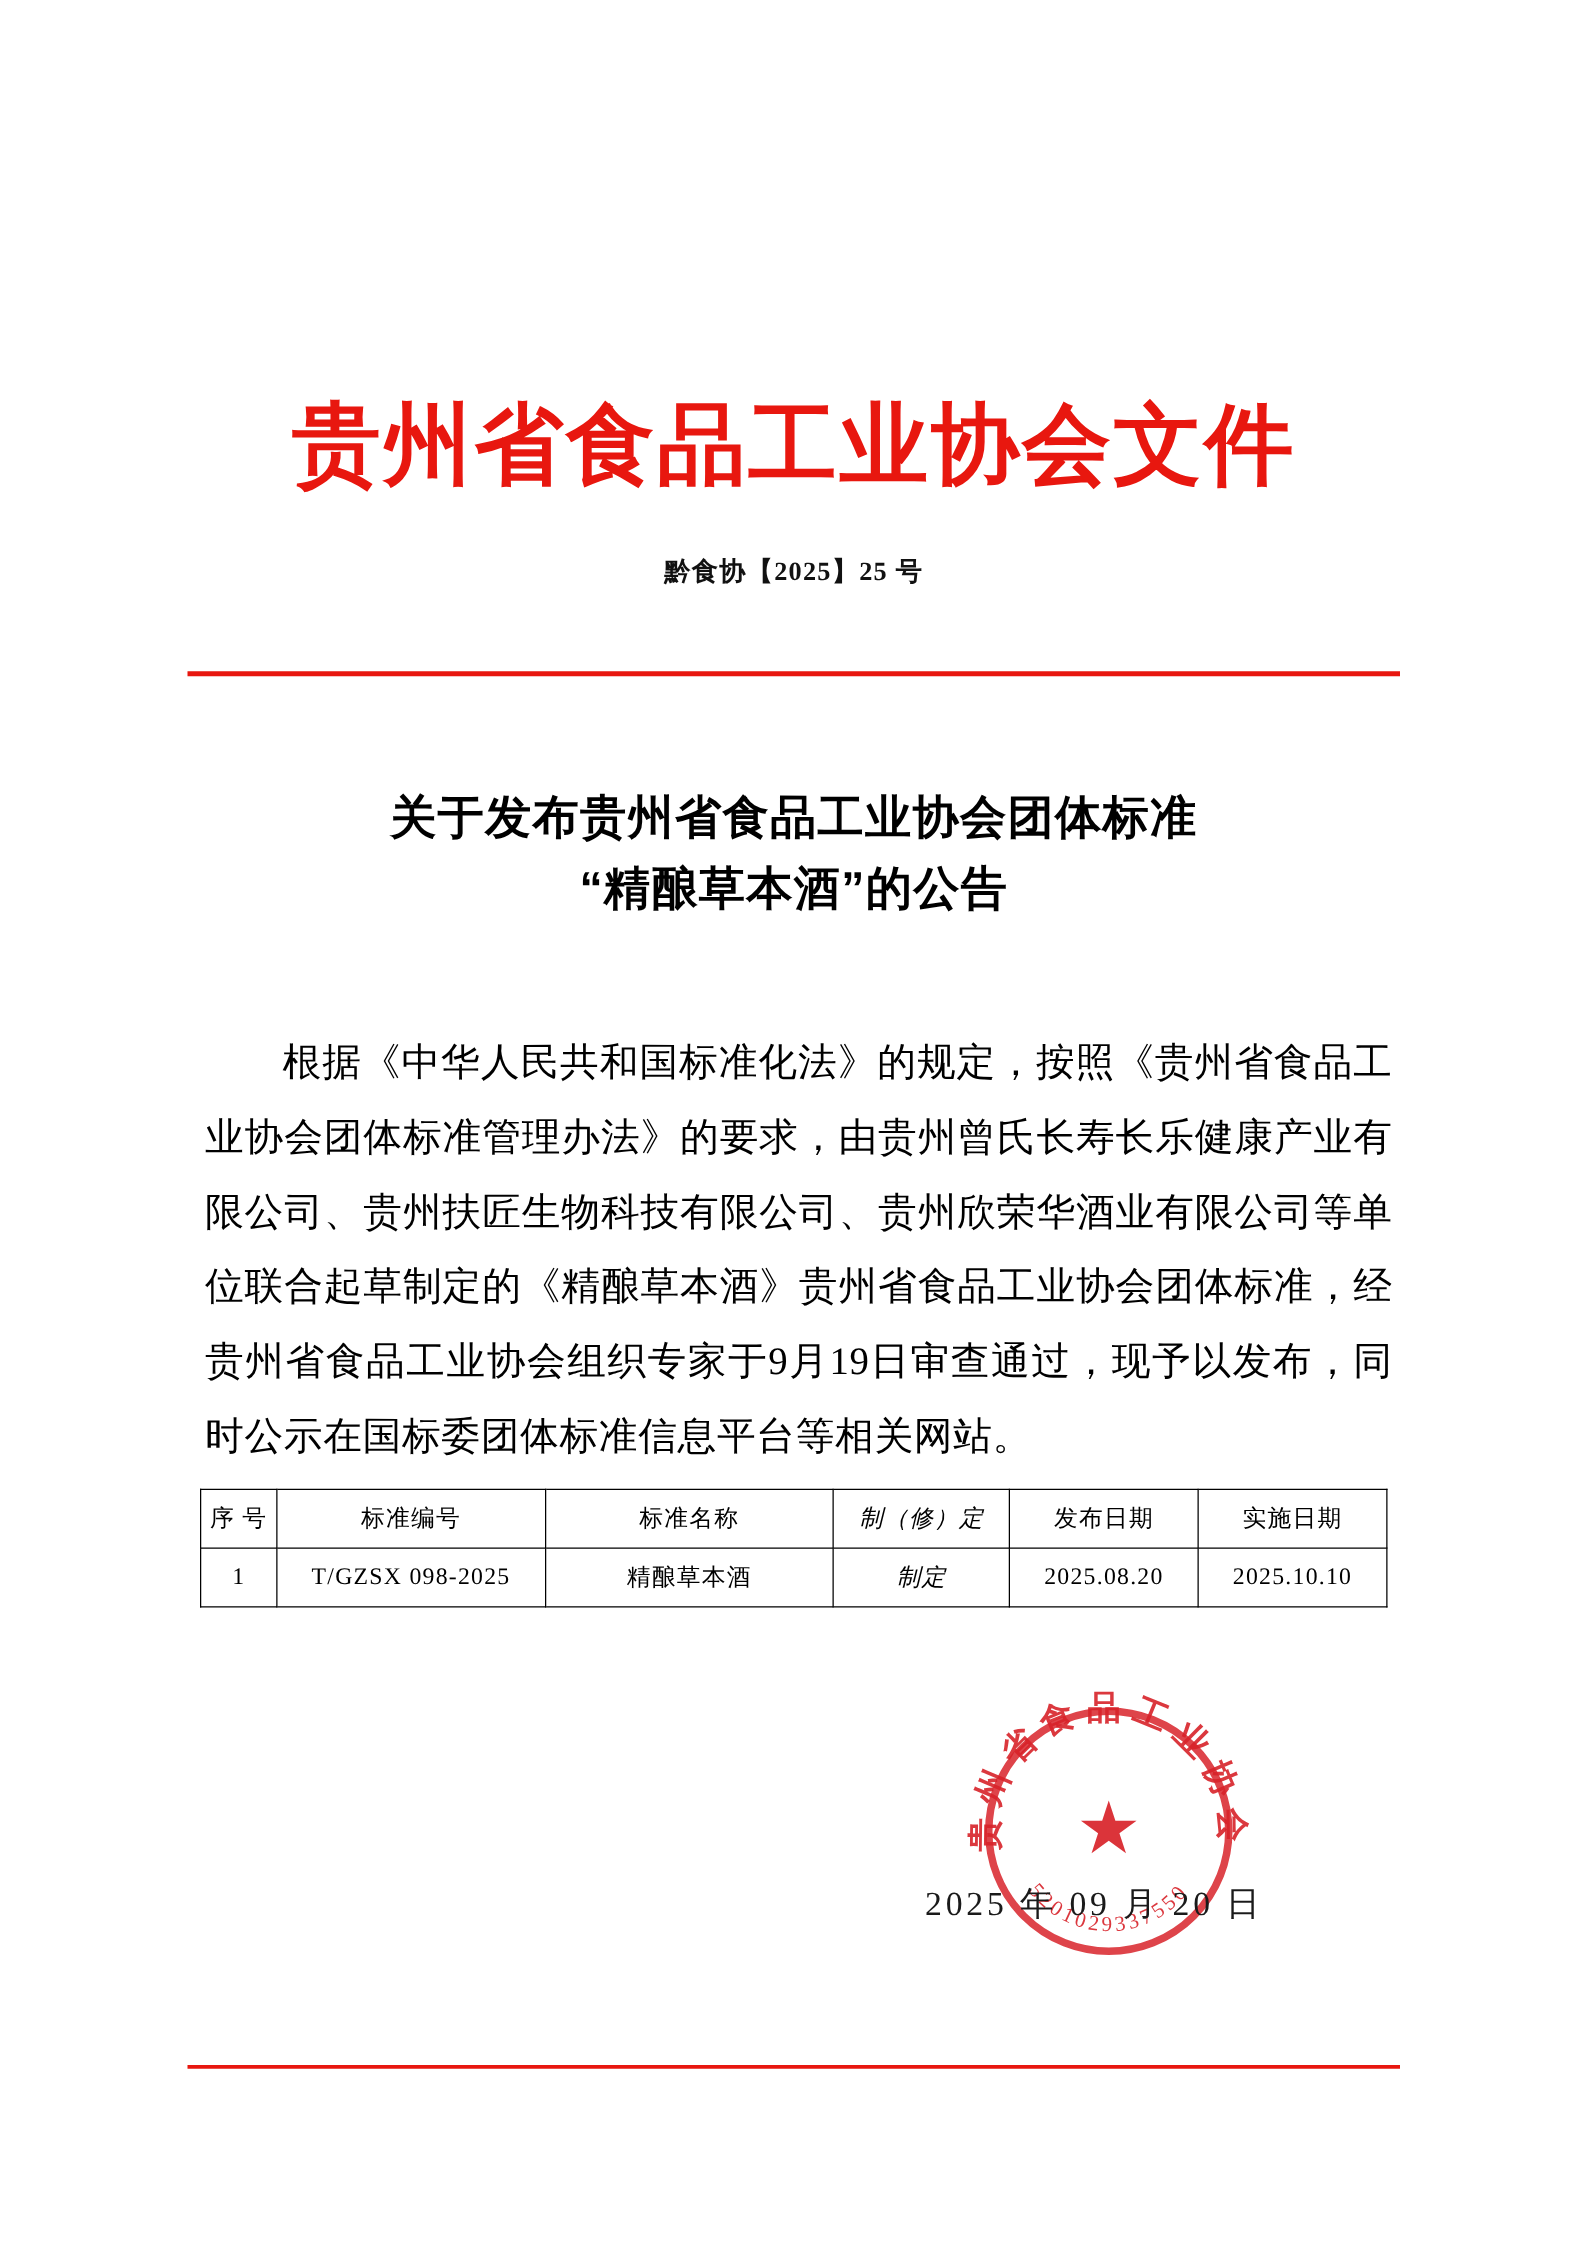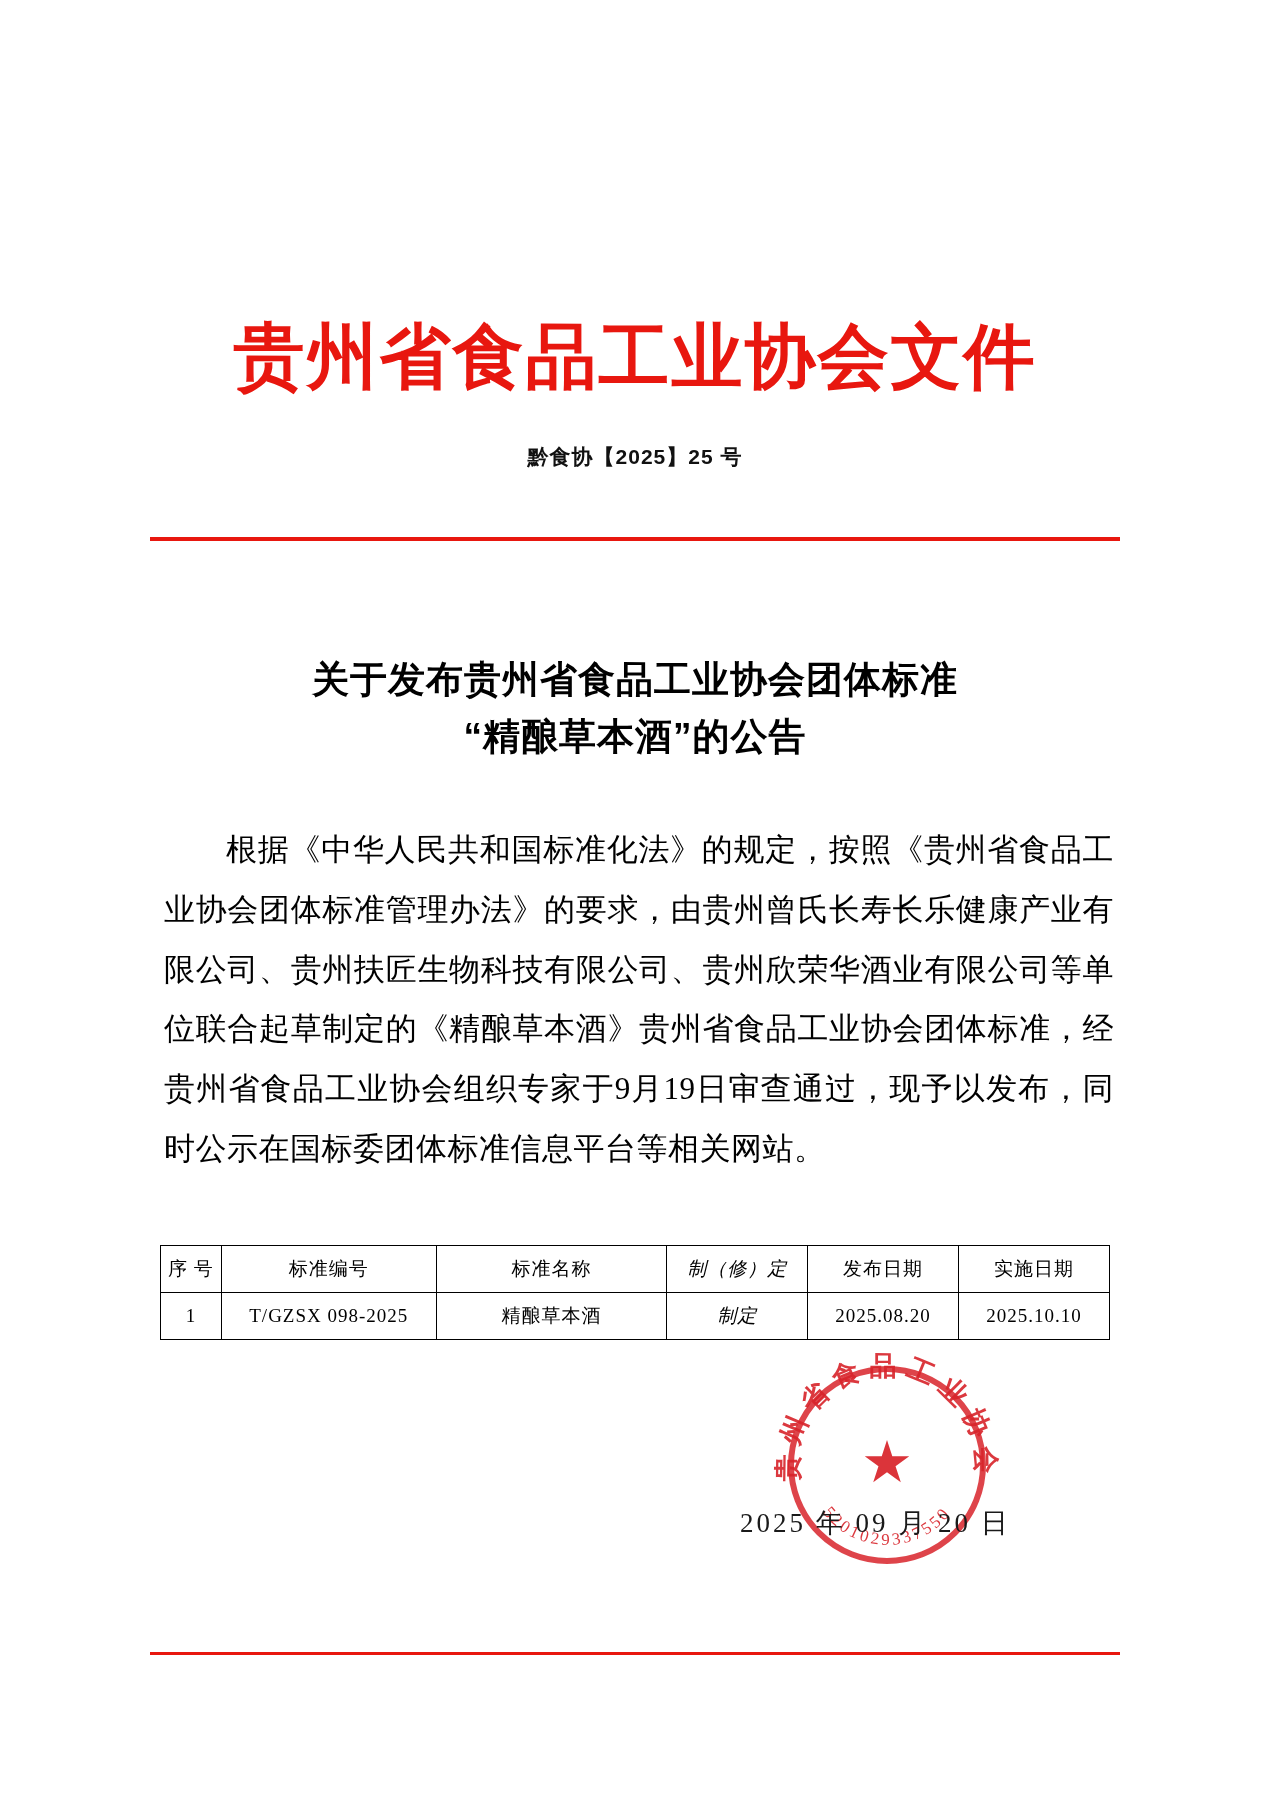--- a/index.html
+++ b/index.html
@@ -35,21 +35,21 @@
     font-family: "Liberation Serif", "DejaVu Serif", serif;
     font-weight: bold;
     font-size: 71px;
     letter-spacing: 2px;
     color: #e8170f;
     line-height: 1.05;
     white-space: nowrap;
   }
   .doc-number {
     margin-top: 48px;
-    font-family: Liberation Sans, sans-serif;
+    font-family: Liberation Serif, serif;
     font-weight: bold;
     font-size: 21px;
     color: #111111;
     letter-spacing: 1px;
   }
   .red-rule-top {
     position: absolute;
     left: 150px;
     top: 537px;
     width: 970px;
@@ -63,21 +63,20 @@
     left: 185px;
     top: 625px;
     width: 900px;
     text-align: center;
     font-family: "Liberation Sans", sans-serif;
     font-weight: bold;
     font-size: 37px;
     line-height: 1.55;
     color: #000000;
     letter-spacing: 1px;
-    margin-top: 26px;
   }
   .doc-title .line2 {
     display: block;
   }
 
   
   .doc-body {
     position: absolute;
     left: 164px;
     top: 820px;
@@ -89,21 +88,21 @@
     text-justify: inter-ideograph;
     text-indent: 62px;
     color: #000000;
     letter-spacing: 0.5px;
   }
 
   
   .std-table {
     position: absolute;
     left: 160px;
-    top: 1245px;
+    top: 1191px;
     width: 950px;
     border-collapse: collapse;
     font-family: "Liberation Serif", "DejaVu Serif", serif;
     font-size: 19px;
   }
   .std-table th, .std-table td {
     border: 1px solid #000000;
     text-align: center;
     vertical-align: middle;
     padding: 10px 2px;

